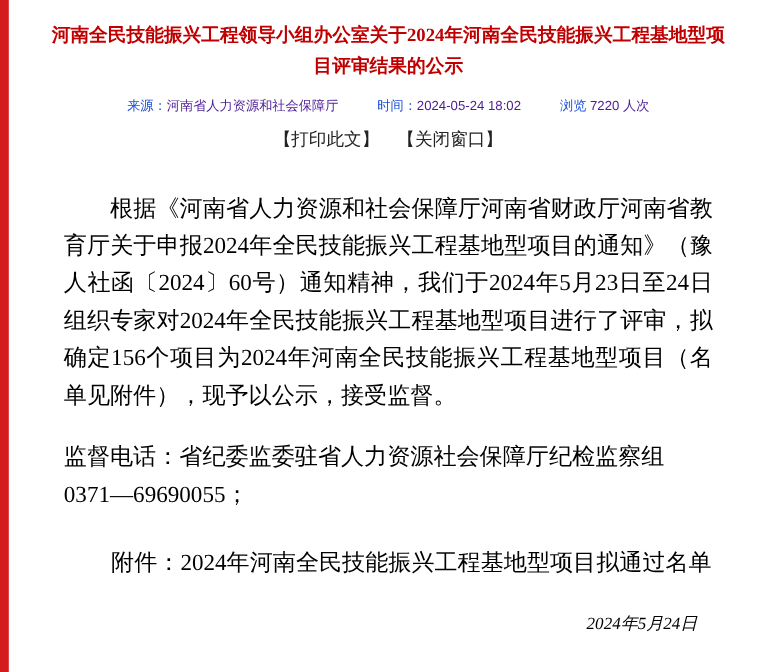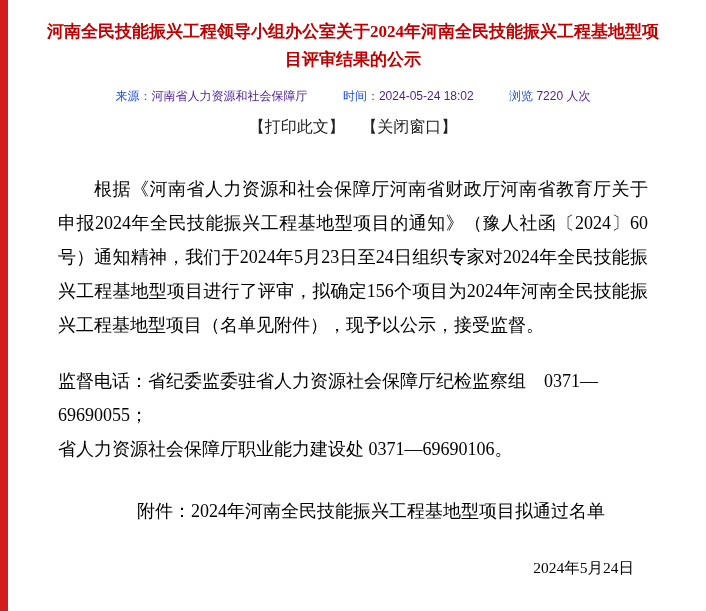--- a/index.html
+++ b/index.html
@@ -70,21 +70,21 @@
     color: #222;
   }
   .actions-row .act {
     display: inline-block;
     margin: 0 6px;
     cursor: pointer;
   }
   .body-wrap {
     margin-top: 34px;
     padding: 0 24px 0 24px;
-    font-size: 18px;
+    font-size: 21px;
     line-height: 34px;
     font-family: "Liberation Serif", "DejaVu Serif", serif;
   }
   .para {
     text-align: justify;
     text-justify: inter-ideograph;
     text-indent: 2em;
     margin: 0 0 6px 0;
   }
   .line {
@@ -103,20 +103,21 @@
     margin-top: 0;
     text-align: right;
     padding-right: 38px;
     font-size: 15.5px;
     line-height: 34px;
   }
   .sign-block {
     position: absolute;
     right: 34px;
     bottom: 26px;
+    font-style: italic;
   }
 </style>
 </head>
 <body>
 
 <div class="page">
 
   <div class="accent-bar"></div>
 
   <div class="content">
@@ -145,21 +146,20 @@
 
       <p class="para">根据《河南省人力资源和社会保障厅河南省财政厅河南省教育厅关于申报2024年全民技能振兴工程基地型项目的通知》（豫人社函〔2024〕60号）通知精神，我们于2024年5月23日至24日组织专家对2024年全民技能振兴工程基地型项目进行了评审，拟确定156个项目为2024年河南全民技能振兴工程基地型项目（名单见附件），现予以公示，接受监督。</p>
 
       <div class="gap-sm"></div>
 
 
       <div class="gap-sm"></div>
 
       <p class="line">监督电话：省纪委监委驻省人力资源社会保障厅纪检监察组　0371—69690055；</p>
 
-      <p class="line">省人力资源社会保障厅职业能力建设处  0371—69690106。</p>
 
       <div class="gap-lg"></div>
 
       <p class="attachment">附件：2024年河南全民技能振兴工程基地型项目拟通过名单</p>
 
     </div>
   </div>
 
   <div class="sign-block">
     <div class="signature">2024年5月24日</div>

